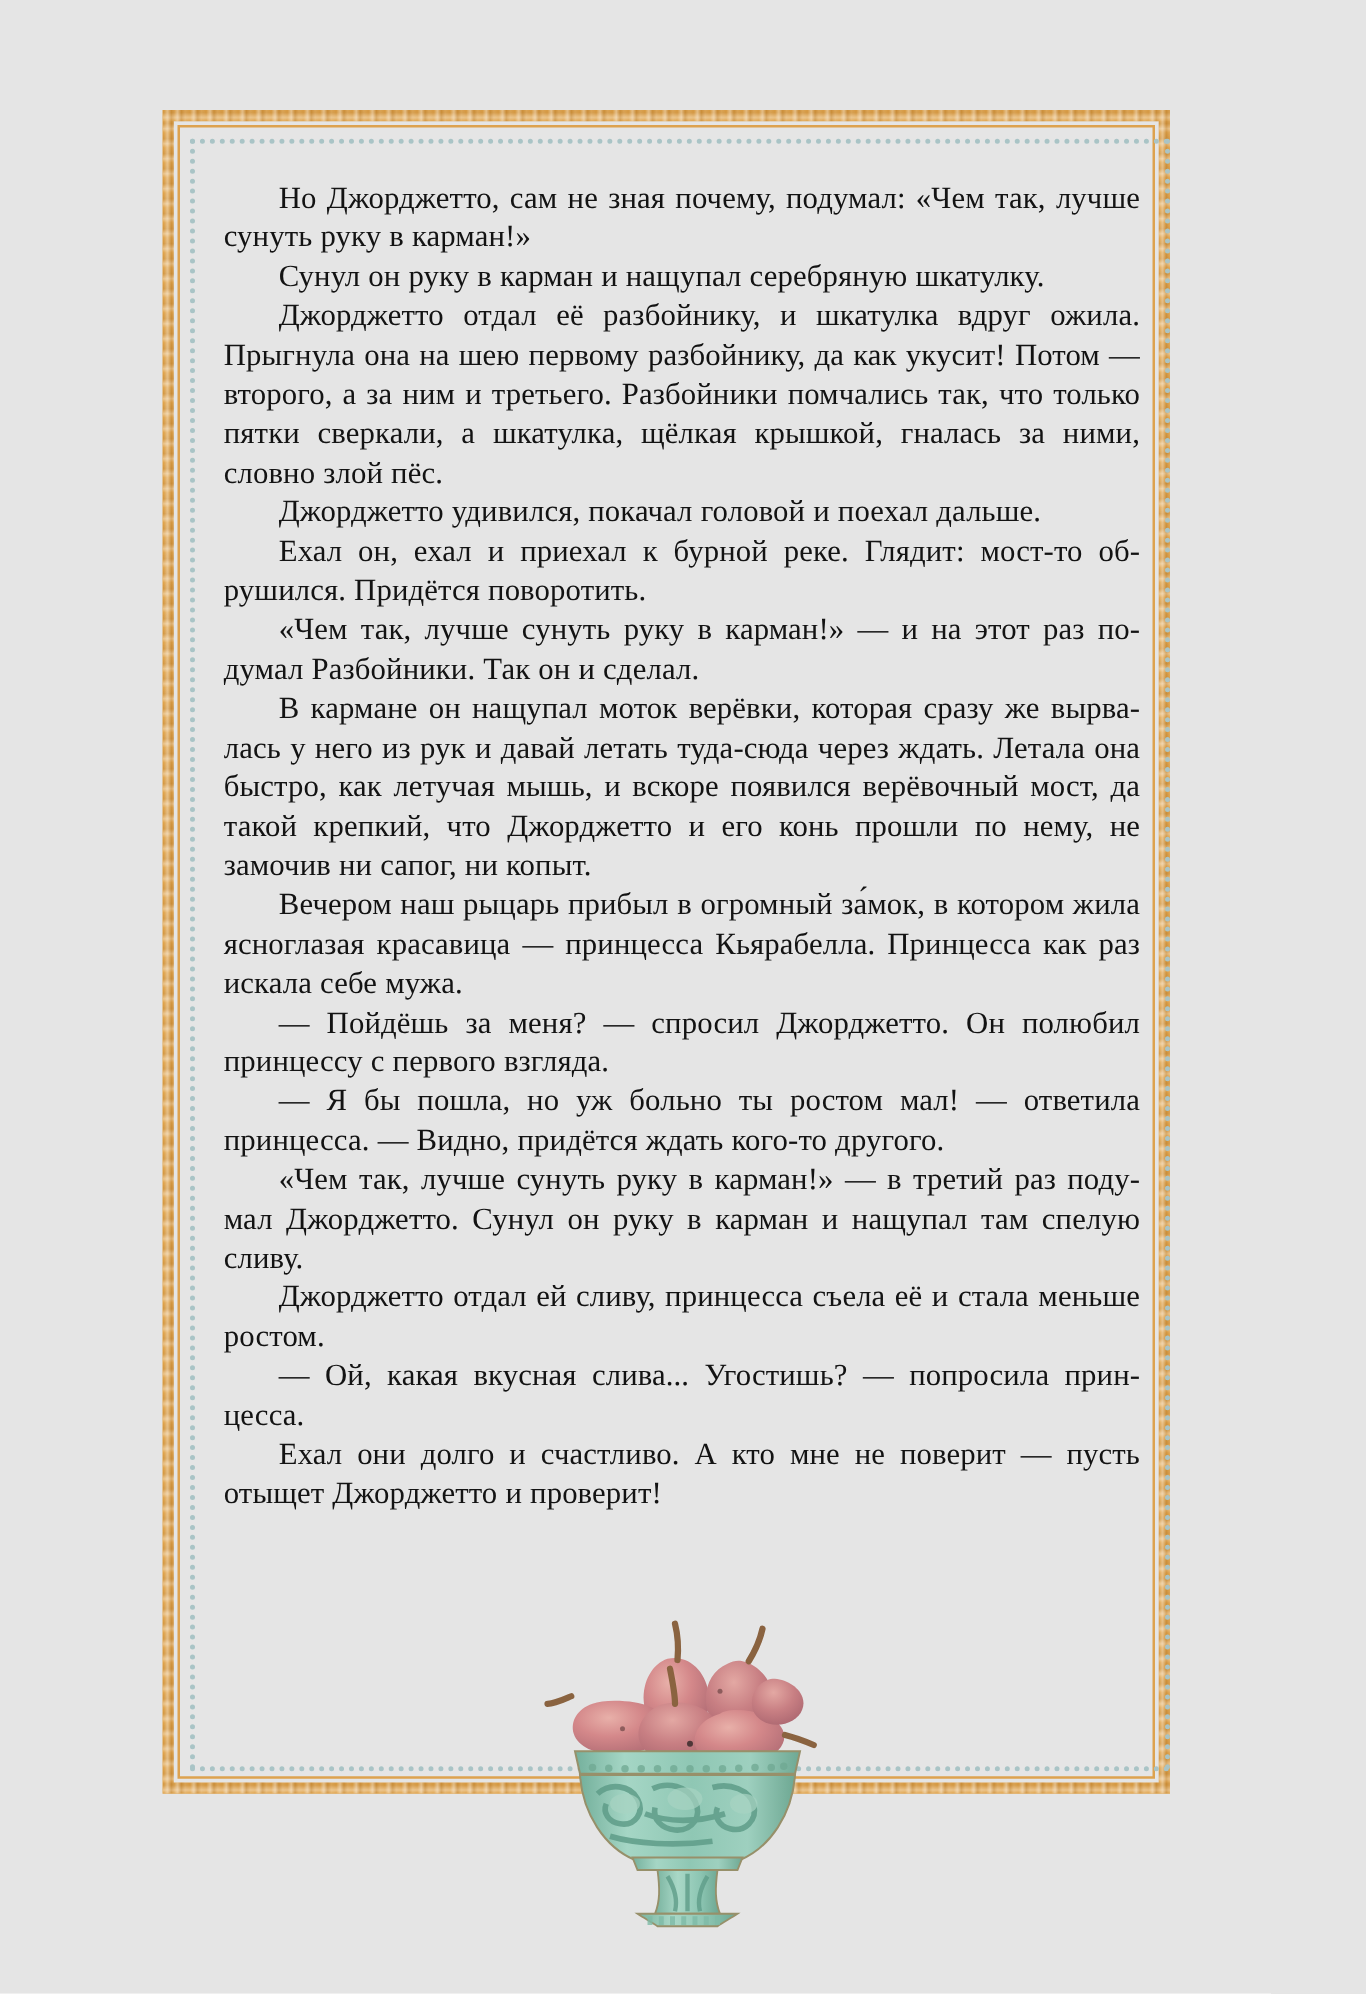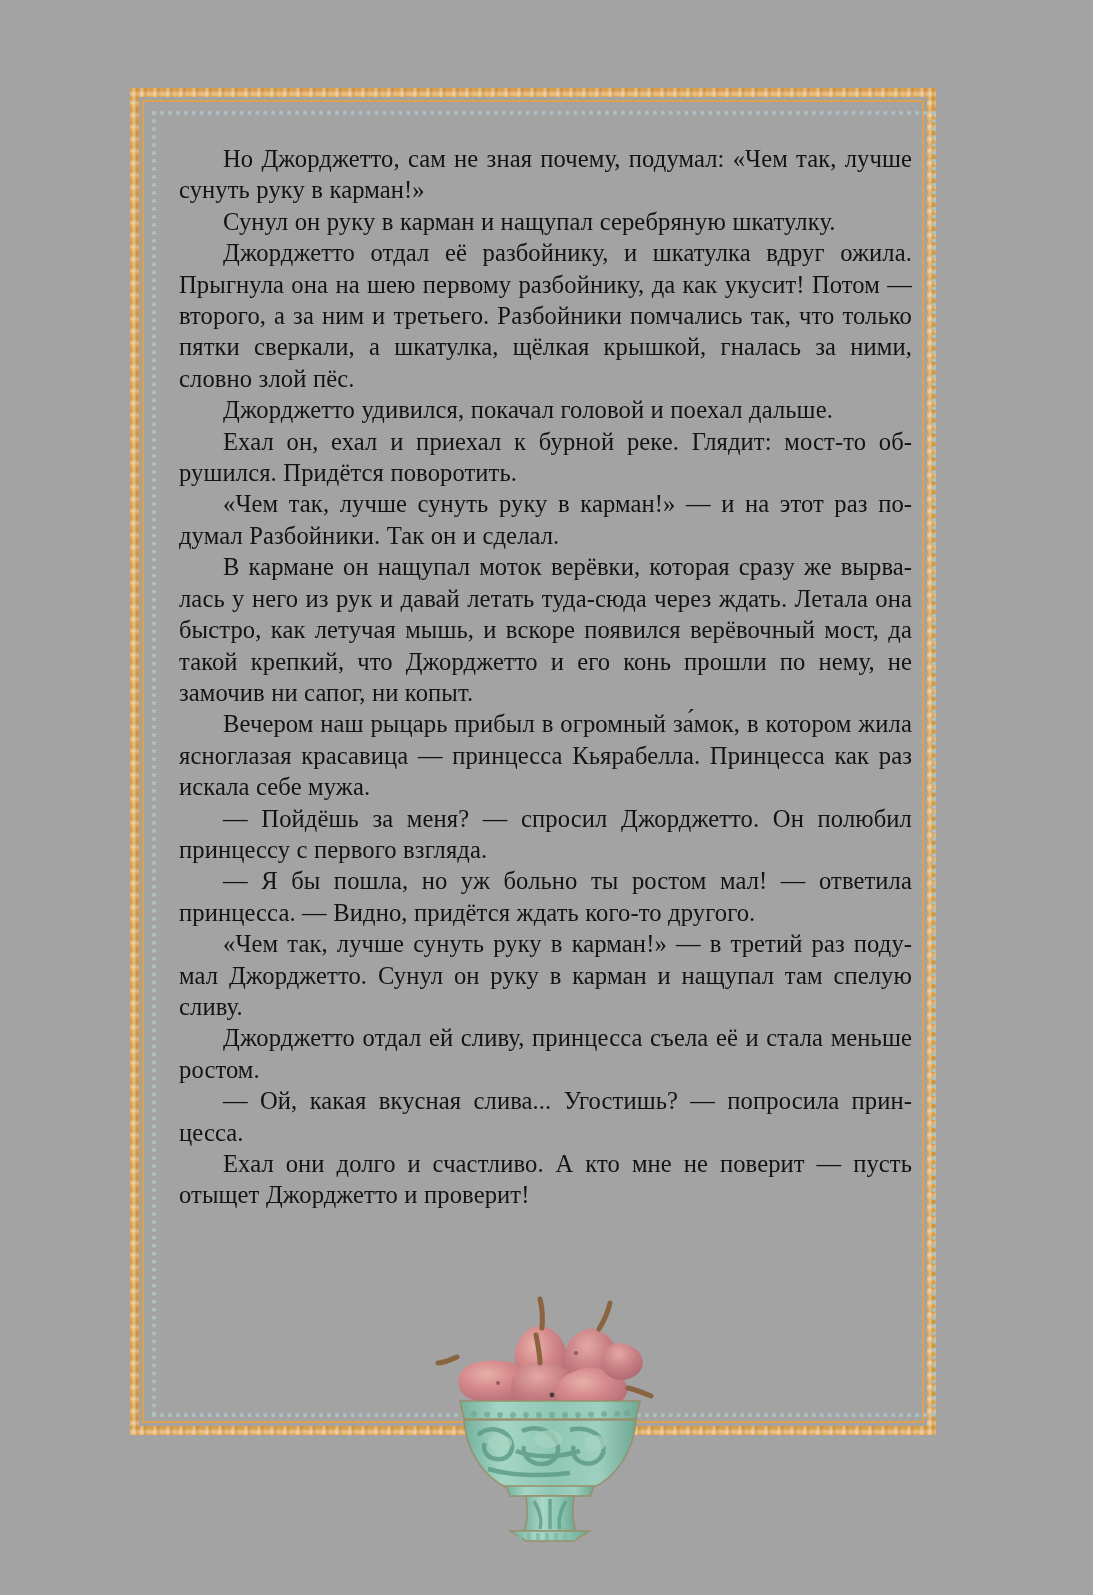--- a/index.html
+++ b/index.html
@@ -14,21 +14,21 @@
     overflow: hidden;
     font-family: "Liberation Serif", "DejaVu Serif", serif;
   }
 
   
   #page {
     position: absolute;
     left: 0; top: 0;
     width: 1093px;
     height: 1595px;
-    background: #a3a3a3;
+    background: #e5e5e5;
   }
 
   
   #gold-frame {
     position: absolute;
     left: 130px;
     top: 88px;
     width: 806px;
     height: 1347px;
     box-sizing: border-box;

